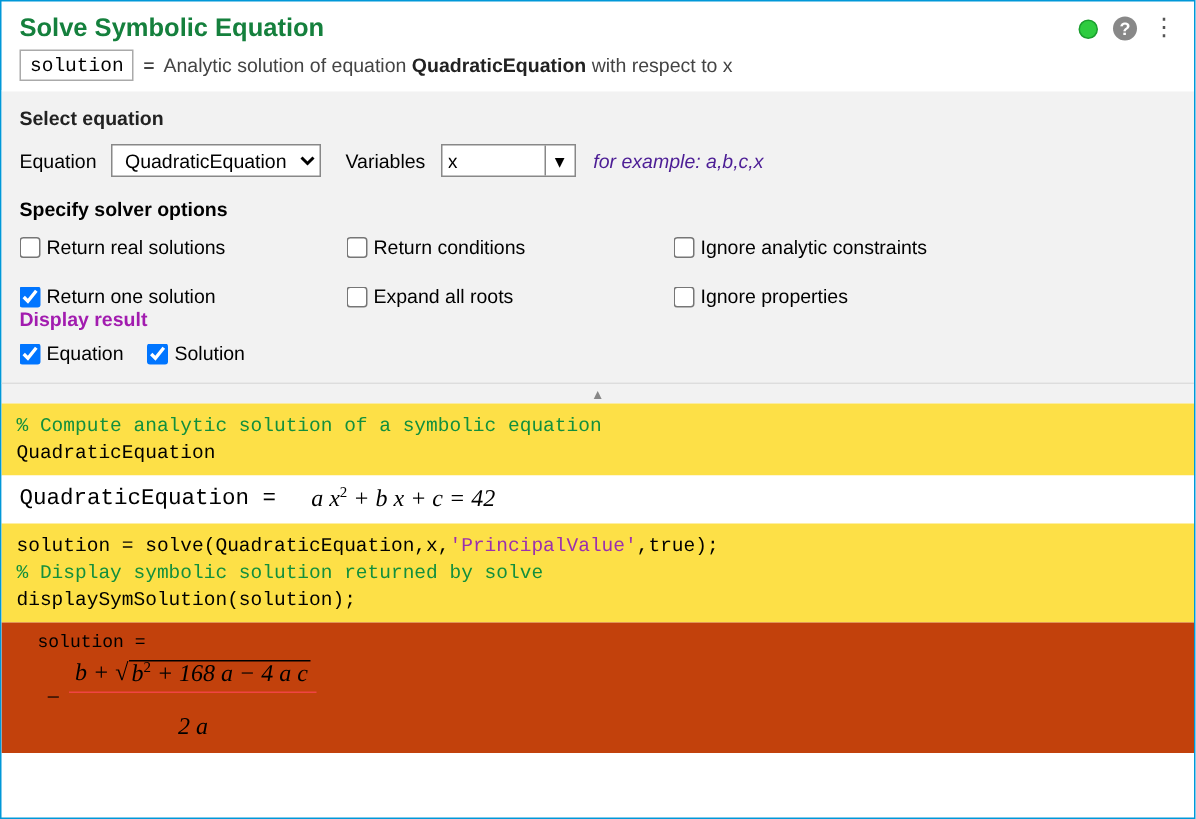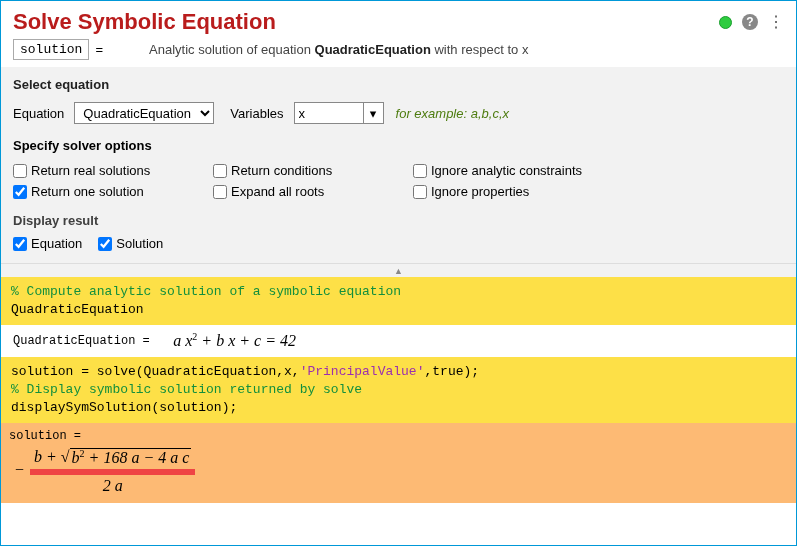--- a/index.html
+++ b/index.html
@@ -15,45 +15,45 @@
   }
   .header {
     padding: 8px 12px 6px 12px;
     border-bottom: 1px solid #fff;
   }
   .title-row {
     display: flex;
     align-items: center;
   }
   .title {
-    font-size: 22px;
+    font-size: 17px;
     font-weight: bold;
     flex: 1;
-    color: #b91c1c;
+    color: #15803d;
   }
   .header-icons { display: flex; align-items: center; gap: 10px; }
   .status-dot {
     width: 13px; height: 13px; border-radius: 50%;
     background: #2ecc40; border: 1px solid #1a9e2e;
   }
   .help-icon {
     width: 16px; height: 16px; border-radius: 50%;
     background: #888; color: #fff; font-size: 12px; font-weight: bold;
     display: flex; align-items: center; justify-content: center;
   }
   .menu-dots { font-size: 16px; color: #555; line-height: 1; }
   .subheader { margin-top: 4px; display: flex; align-items: center; gap: 6px; }
   .pill {
     font-family: "Courier New", monospace;
     border: 1px solid #aaa;
     padding: 2px 6px;
     background: #fff;
     font-size: 13px;
   }
-  .subheader .desc { color: #444; margin-left: 40px; }
+  .subheader .desc { color: #444; }
   .subheader .eqname { font-weight: bold; color: #222; }
 
   .section {
     background: #f2f2f2;
     padding: 10px 0 12px 12px;
   }
   .section-title {
     font-size: 13px;
     font-weight: bold;
     margin-bottom: 10px;
@@ -75,32 +75,33 @@
   }
   .combo input {
     border: none; outline: none; width: 60px; font-size: 13px;
   }
   .combo .arrow {
     border-left: 1px solid #888;
     width: 20px; height: 100%;
     display: flex; align-items: center; justify-content: center;
     position: absolute; right: 0; top: 0;
   }
-  .example { font-style: italic; color: #4d7c0f; margin-left: 4px; }
+  .example { font-style: italic; color: #4c1d95; margin-left: 4px; }
 
   .opts-title { font-weight: bold; margin: 14px 0 10px 0; color:#000000; }
   .checkbox-grid {
     display: grid;
     grid-template-columns: 200px 200px 250px;
     row-gap: 6px;
+    gap: 18px;
   }
   .cb { display: flex; align-items: center; gap: 4px; }
   .cb input[type="checkbox"] { width: 14px; height: 14px; }
 
-  .display-title { font-weight: bold; margin: 14px 0 8px 0; color:#404040; }
+  .display-title { font-weight: bold; margin: 0 0 8px 0; color:#a21caf; }
   .display-row { display: flex; gap: 16px; }
 
   .divider-tri {
     height: 14px;
     background: #f2f2f2;
     border-top: 1px solid #ddd;
     display: flex; align-items: center; justify-content: center;
     color: #888; font-size: 9px;
   }
 
@@ -130,29 +131,29 @@
     display: inline-block;
     vertical-align: middle;
   }
   .sup { font-size: 10px; vertical-align: super; font-style: normal;}
   .frac {
     display: inline-block;
     text-align: center;
     vertical-align: middle;
     margin: 2px 4px;
   }
-  .frac .num { border-bottom: 6px solid #ef4444; padding: 0 4px 2px 4px; }
-  .frac .den { padding-top: 2px; }
+  .frac .num { border-bottom: 1px solid #ef4444; padding: 0 4px 2px 4px; }
+  .frac .den { padding-top: 2px; margin-top: 12px; }
   .sqrt-sym { font-style: normal; }
   .sqrt-body { border-top: 1px solid #000; padding: 0 2px; }
   .neg { font-style: normal; margin-right:2px;}
 
   .sol-block {
-    background: #fdba74;
-    padding: 6px 8px;
+    background: #c2410c;
+    padding: 6px 24px;
   }
   .sol-label {
     font-family: "Courier New", monospace;
     font-size: 12px;
     margin-bottom: 2px;
   }
 </style>
 </head>
 <body>
 
@@ -231,21 +232,21 @@
     </label>
   </div>
 </div>
 
 <div class="divider-tri">▲</div>
 
 <div class="code-block grey"><span class="comment">% Compute analytic solution of a symbolic equation</span>
 <span>QuadraticEquation</span></div>
 
 <div class="math-output">
-  <span class="lhs" style="font-size:12px;">QuadraticEquation =</span>
+  <span class="lhs" style="font-size:15px;">QuadraticEquation =</span>
   &nbsp;
   <span class="math-expr">
     <span>a x</span><span class="sup">2</span><span> + b x + c = 42</span>
   </span>
 </div>
 
 <div class="code-block grey"><span>solution = solve(QuadraticEquation,x,</span><span class="string">'PrincipalValue'</span><span>,true);</span>
 <span class="comment">% Display symbolic solution returned by solve</span>
 <span>displaySymSolution(solution);</span></div>
 

